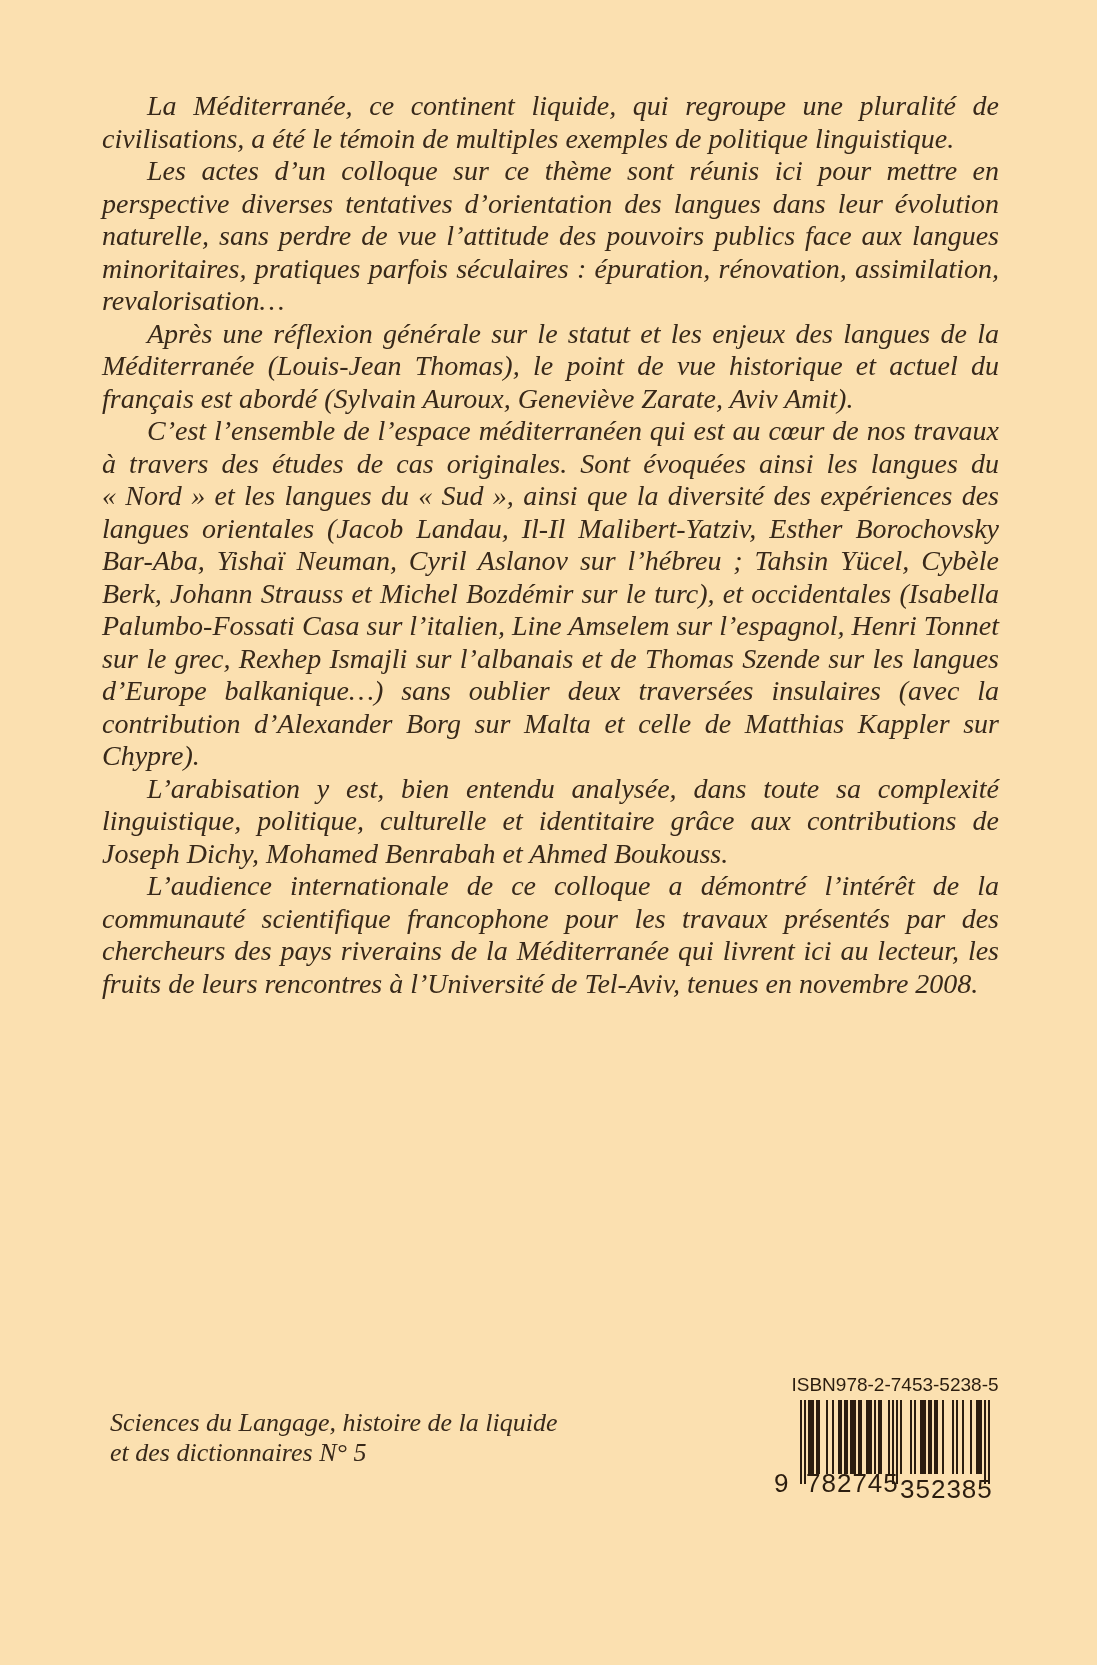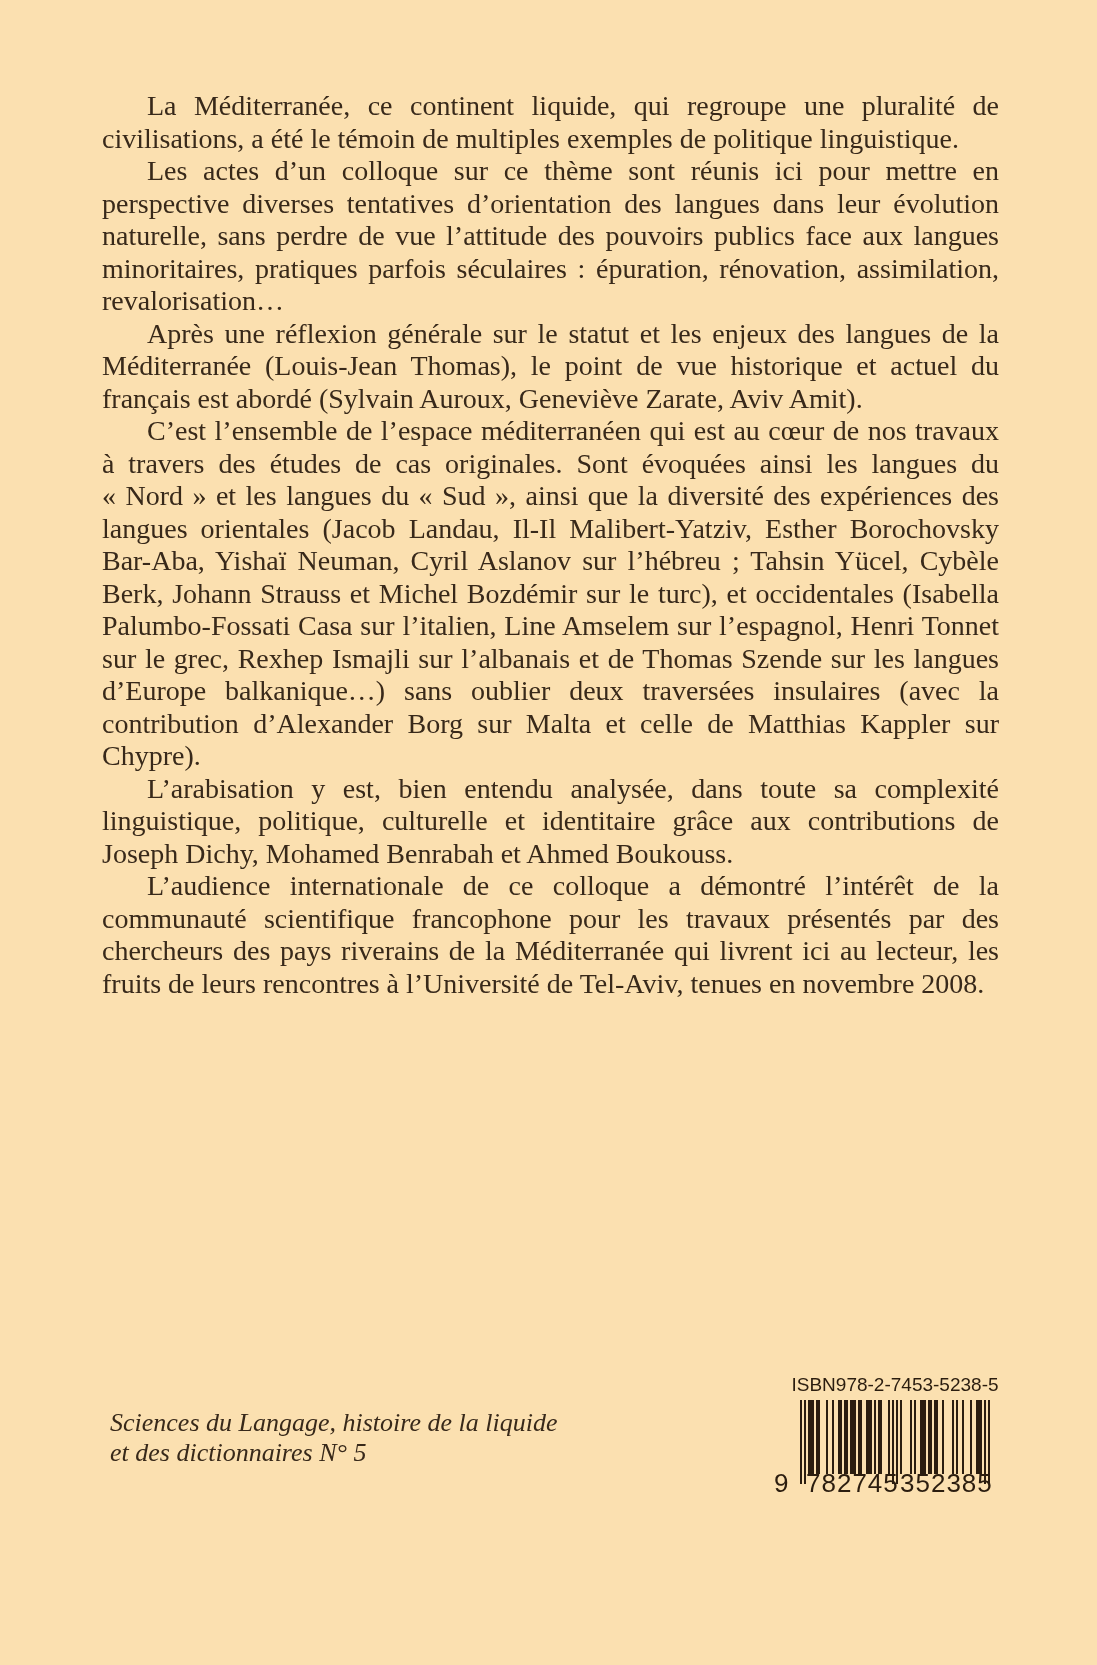--- a/index.html
+++ b/index.html
@@ -23,20 +23,21 @@
     left: 102px;
     top: 90px;
     width: 897px;
     font-size: 28px;
     line-height: 32.5px;
     text-align: justify;
   }
   .synopsis p {
     margin: 0;
     text-indent: 45px;
+    font-style: italic;
   }
   
   .series {
     position: absolute;
     left: 110px;
     top: 1408px;
     font-style: italic;
     font-size: 26px;
     line-height: 30px;
     color: var(--ink, #38291a);
@@ -77,21 +78,21 @@
   }
   .bc-digit {
     position: absolute;
     top: 96px;
     font-family: "Liberation Sans", sans-serif;
     font-size: 26px;
     line-height: 26px;
   }
   .bc-first { left: 4px; }
   .bc-left  { left: 36px;  width: 84px; text-align: left; letter-spacing: 1px; }
-  .bc-right { left: 130px; width: 84px; text-align: center; letter-spacing: 1px; }
+  .bc-right { left: 130px; width: 84px; text-align: center; letter-spacing: 1px; margin-top: 6px; }
 </style>
 </head>
 <body>
 
 <div class="page">
 
   <div class="synopsis" id="synopsis">
       <p>La Méditerranée, ce continent liquide, qui regroupe une pluralité de civilisations, a été le témoin de multiples exemples de politique linguistique.</p>
       <p>Les actes d’un colloque sur ce thème sont réunis ici pour mettre en perspective diverses tentatives d’orientation des langues dans leur évolution naturelle, sans perdre de vue l’attitude des pouvoirs publics face aux langues minoritaires, pratiques parfois séculaires&nbsp;: épuration, rénovation, assimilation, revalorisation…</p>
       <p>Après une réflexion générale sur le statut et les enjeux des langues de la Méditerranée (Louis-Jean Thomas), le point de vue historique et actuel du français est abordé (Sylvain Auroux, Geneviève Zarate, Aviv Amit).</p>

